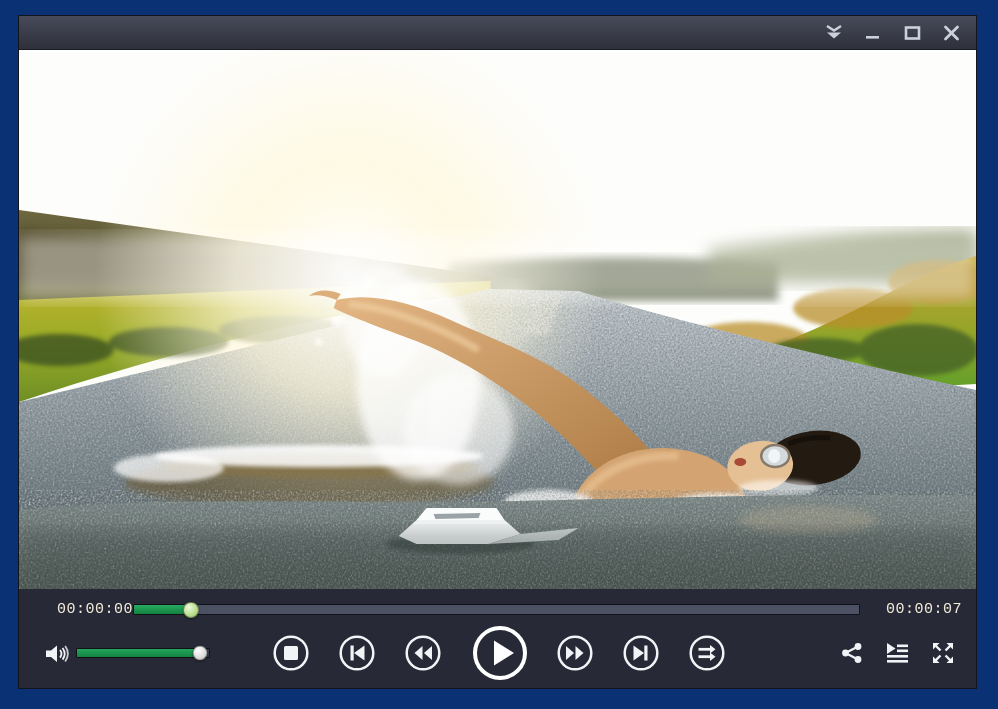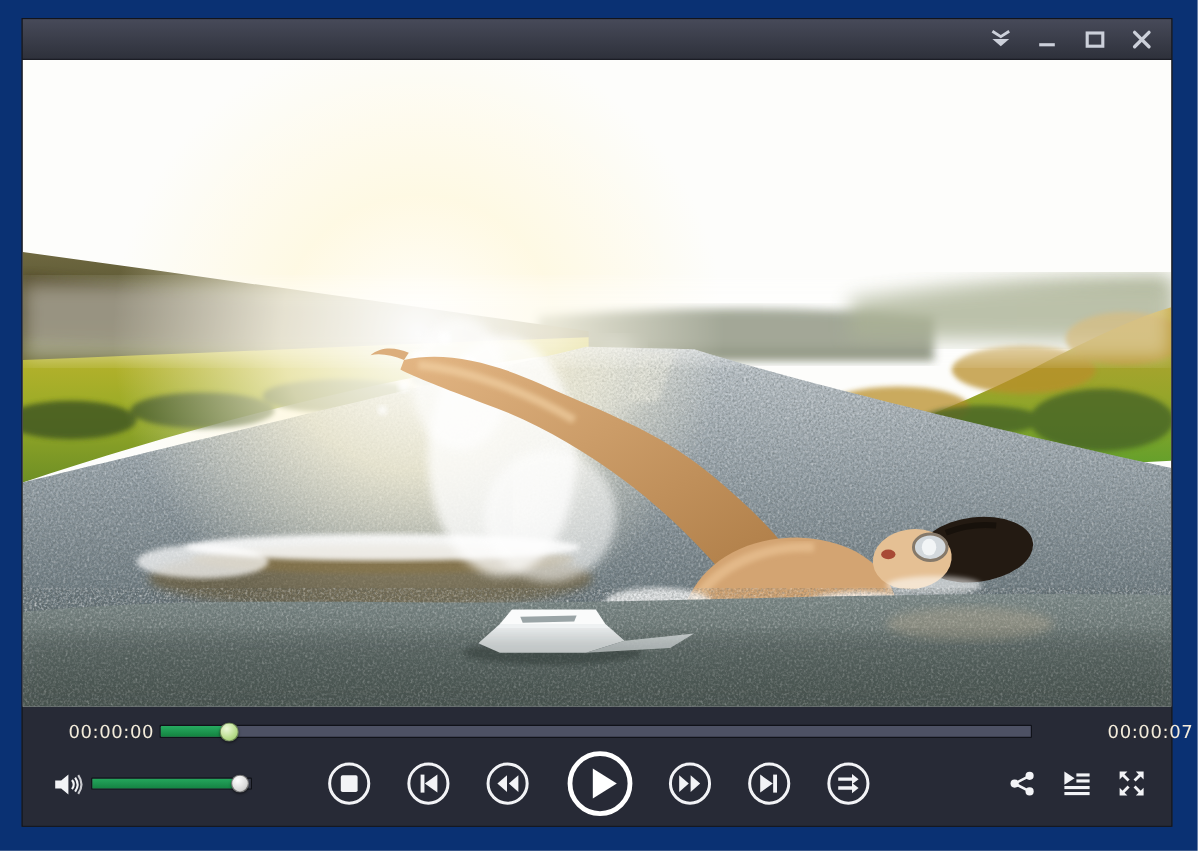--- a/index.html
+++ b/index.html
@@ -1,21 +1,21 @@
 <!DOCTYPE html>
 <html><head>
 <meta charset="utf-8">
 <style>
   * { margin:0; padding:0; box-sizing:border-box; }
   html,body { width:998px; height:709px; overflow:hidden; font-family:"DejaVu Sans", sans-serif; }
   body { background:#0a3173; position:relative; }
 
   .window {
     position:absolute; left:18px; top:15px; width:959px; height:674px;
-    background:#272a36; border:1px solid #13141b;
+    background:#272a36; border:1px solid #13141b;font-family:Liberation Mono, monospace;
   }
 
   
   .titlebar {
     height:34px; background:linear-gradient(#474a59, #2e313b);
     border-bottom:1px solid #1b1d25;
     display:flex; justify-content:flex-end; align-items:center;
     gap:13px; padding-right:12px;
   }
   .tb-btn { width:26px; height:24px; display:flex; align-items:center; justify-content:center; cursor:default; }
@@ -23,21 +23,21 @@
 
   
   .video { height:539px; position:relative; overflow:hidden; background:#fff; }
   .video svg.scene { position:absolute; inset:0; width:100%; height:100%; }
 
   
   .controls { position:relative; height:99px; background:#272a36; }
 
   .time { position:absolute; color:#f3ecdb; font-size:15px; letter-spacing:.5px; top:12px; }
   .time.elapsed { left:38px; }
-  .time.duration { left:904px; }
+  .time.duration { left:867px; }
 
   .seekbar {
     position:absolute; left:114px; top:15px; width:727px; height:11px;
     background:#4d5164; border:1px solid #101219; border-radius:1px;
   }
   .seekbar .fill {
     position:absolute; left:0; top:0; bottom:0;
     background:linear-gradient(#27ab61,#13823f); border-radius:1px;
   }
   .seekbar .thumb {

